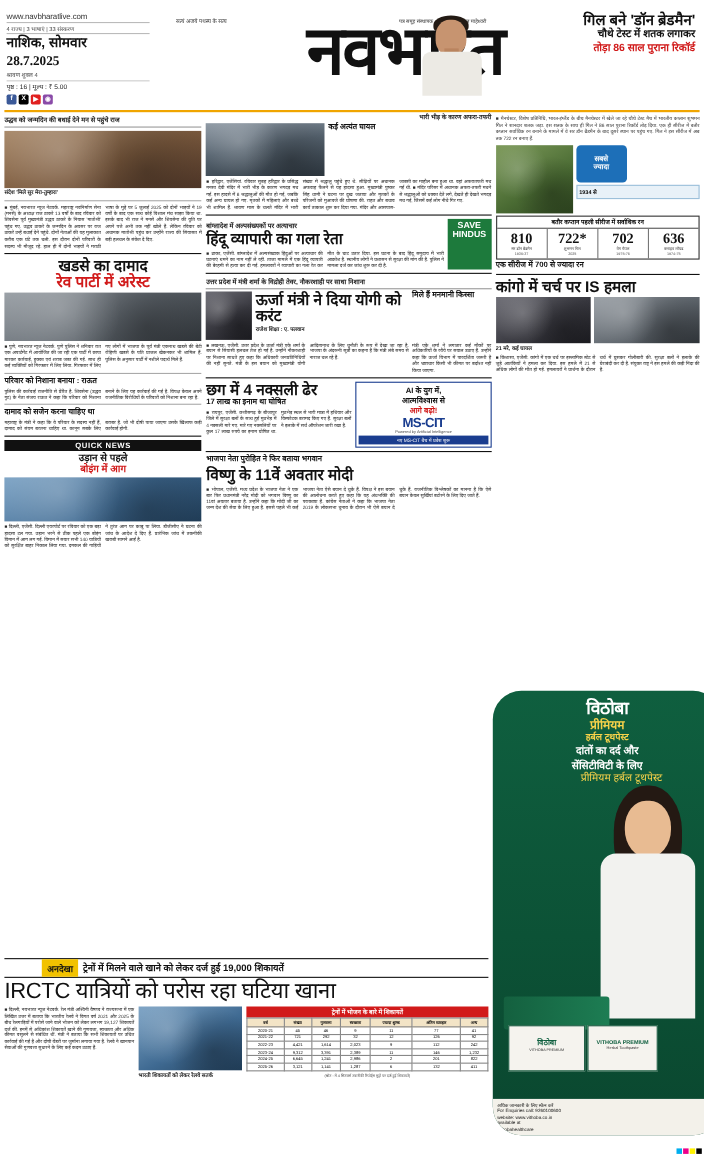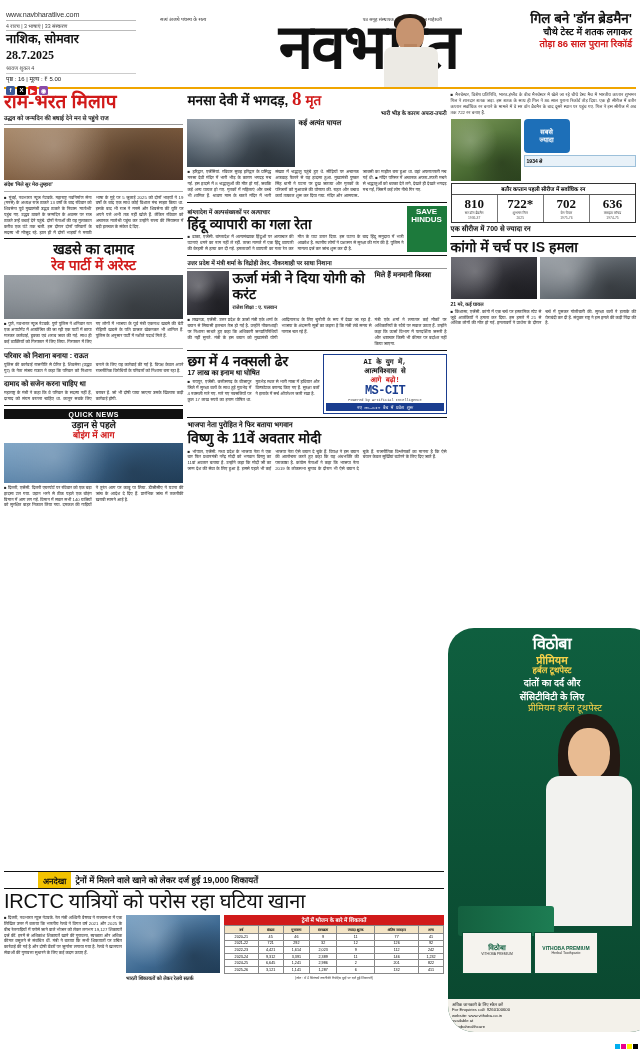--- a/index.html
+++ b/index.html
@@ -6,21 +6,21 @@
   body {
     width: 640px; height: 1051px;
     background: #ffffff;
     font-family: "Liberation Sans", sans-serif;
     overflow: hidden;
     position: relative;
   }
   .page { width: 640px; height: 1051px; position: relative; background:#fff; }
 
   
-  .masthead { position:relative; height: 86px; padding: 4px 6px 0 6px; display:flex; align-items:flex-start; }
+  .masthead { position:relative; height: 99px; padding: 4px 6px 0 6px; display:flex; align-items:flex-start; }
   .mh-left { width: 130px; padding-top:6px; }
   .mh-url { font-size: 7.2px; color:#333; letter-spacing:-0.1px; }
   .mh-edi { font-size: 5.2px; color:#444; border-top:0.5px solid #bbb; border-bottom:0.5px solid #bbb; margin-top:1px; padding:0.5px 0; }
   .mh-city { font-size: 12.5px; font-weight:bold; color:#111; margin-top:2px; line-height:1.1; }
   .mh-date { font-family:"Liberation Serif", serif; font-size: 12px; font-weight:bold; color:#111; margin-top:1px; }
   .mh-sam { font-size: 5.4px; color:#444; margin-top:1px; }
   .mh-price { font-size: 6px; color:#222; margin-top:1.5px; border-top:0.5px solid #ccc; padding-top:1px; }
   .mh-social { display:flex; gap:2px; margin-top:2.5px; }
   .soc { width:9px; height:9px; border-radius:1.5px; display:flex; align-items:center; justify-content:center; color:#fff; font-size:6px; font-weight:bold; }
   .soc.fb{ background:#3b5998; } .soc.x{ background:#000; } .soc.yt{ background:#e02020; } .soc.ig{ background:#8a4ba8; }
@@ -104,21 +104,21 @@
     font-size:6.5px; font-weight:bold; line-height:1.15; text-align:center; }
 
   .bluebox { background:#e8f1f8; border:0.6px solid #9cc0da; padding:2px; }
 
   
   .poster { width:40px; background:#1d7a3c; color:#fff; text-align:center; padding:2px 1px; }
   .poster .p1 { font-size:8px; font-weight:bold; line-height:1; }
   .poster .p2 { font-size:8px; font-weight:bold; line-height:1; }
 
   
-  .mscit { border:1px solid #1a3d8f; padding:2px; text-align:center;font-family:Liberation Mono, monospace; }
+  .mscit { border:1px solid #1a3d8f; padding:2px; text-align:center; }
   .mscit-t { color:#1a3d8f; font-size:12px; font-weight:bold; letter-spacing:-0.5px; }
   .mscit-s { font-size:3.6px; color:#444; }
   .mscit-b { background:#1a3d8f; color:#fff; font-size:4.4px; padding:1px; margin-top:1.5px; }
 
   
   .qn-bar { background:#111; color:#fff; font-size:7px; font-weight:bold; text-align:center; padding:1.5px 0; letter-spacing:0.5px; }
 
   
   .andekha { display:flex; align-items:stretch; border-top:1.4px solid #111; border-bottom:1.4px solid #111; margin-top:3px; }
   .andekha-tag { background:#f2c200; color:#111; font-size:8px; font-weight:bold; padding:2px 5px; display:flex; align-items:center;margin-left:34px; }
@@ -202,21 +202,20 @@
     </div>
   </div>
 
   <div class="gold-rule"></div>
 
   <div class="grid">
 
     <div class="col-a">
 
       <div class="lead-h">
-        <div class="lead-l2">राम-भरत मिलाप</div>
       </div>
       <div class="kicker">उद्धव को जन्मदिन की बधाई देने मन से पहुंचे राज</div>
 
       <div class="phototile warm" style="height:52px;margin-top:3px;"></div>
       <div class="cap">संदेश 'मिले सुर मेरा-तुम्हारा'</div>
       <div class="hr-thin"></div>
       <div class="body-txt c2">■ मुंबई, नवभारत न्यूज नेटवर्क. महाराष्ट्र नवनिर्माण सेना (मनसे) के अध्यक्ष राज ठाकरे 13 वर्षों के बाद रविवार को शिवसेना पूर्व मुख्यमंत्री उद्धव ठाकरे के निवास 'मातोश्री' पहुंच गए. उद्धव ठाकरे के जन्मदिन के अवसर पर राज ठाकरे उन्हें बधाई देने पहुंचे. दोनों नेताओं की यह मुलाकात करीब एक घंटे तक चली. इस दौरान दोनों परिवारों के सदस्य भी मौजूद रहे. हाल ही में दोनों भाइयों ने मराठी भाषा के मुद्दे पर 5 जुलाई 2025 को दोनों भाइयों ने 19 वर्षों के बाद एक साथ कोई विशाल मंच साझा किया था. इसके बाद भी राज ने मनसे और शिवसेना की युति पर अपने पत्ते अभी तक नहीं खोले हैं. लेकिन रविवार को अचानक मातोश्री पहुंच कर उन्होंने राज्य की सियासत में बड़ी हलचल के संकेत दे दिए.</div>
 
       <div class="hr-thick"></div>
 
@@ -236,25 +235,20 @@
 
       <div class="qn-bar">QUICK NEWS</div>
       <div class="sub-h sm mt2" style="text-align:center">उड़ान से पहले</div>
       <div class="sub-h sm red" style="text-align:center">बोइंग में आग</div>
       <div class="phototile blue" style="height:40px;margin-top:2px;"></div>
       <div class="body-txt c2 mt2">■ दिल्ली, एजेंसी. दिल्ली एयरपोर्ट पर रविवार को एक बड़ा हादसा टल गया. उड़ान भरने से ठीक पहले एक बोइंग विमान में आग लग गई. विमान में सवार सभी 140 यात्रियों को सुरक्षित बाहर निकाल लिया गया. दमकल की गाड़ियों ने तुरंत आग पर काबू पा लिया. डीजीसीए ने घटना की जांच के आदेश दे दिए हैं. प्रारंभिक जांच में तकनीकी खराबी सामने आई है.</div>
     </div>
 
     <div class="col-b">
 
-      <div class="md-head">
-        <span>मनसा देवी में भगदड़,</span>
-        <span class="n8">8</span>
-        <span style="color:#d11a1a">मृत</span>
-      </div>
       <div class="md-sub">भारी भीड़ के कारण अफरा-तफरी</div>
       <div class="flex gap3 mt2">
         <div class="phototile crowd" style="width:108px;height:48px;"></div>
         <div style="flex:1">
           <div class="mini-h">कई अत्यंत घायल</div>
         </div>
       </div>
       <div class="body-txt c3 mt2">■ हरिद्वार, एजेंसियां. रविवार सुबह हरिद्वार के प्रसिद्ध मनसा देवी मंदिर में भारी भीड़ के कारण भगदड़ मच गई. इस हादसे में 8 श्रद्धालुओं की मौत हो गई, जबकि कई अन्य घायल हो गए. मृतकों में महिलाएं और बच्चे भी शामिल हैं. श्रावण मास के चलते मंदिर में भारी संख्या में श्रद्धालु पहुंचे हुए थे. सीढ़ियों पर अचानक अफवाह फैलने से यह हादसा हुआ. मुख्यमंत्री पुष्कर सिंह धामी ने घटना पर दुख जताया और मृतकों के परिजनों को मुआवजे की घोषणा की. राहत और बचाव कार्य तत्काल शुरू कर दिया गया. मंदिर और आसपास-जाबसी का माहौल बना हुआ था. वहां अफरातफरी मच गई थी. ■ मंदिर परिसर में अचानक अफरा-तफरी मचने से श्रद्धालुओं को धक्का देते लगे, देखते ही देखते भगदड़ मच गई, जिसमें कई लोग नीचे गिर गए.</div>
 
       <div class="hr-thick"></div>

